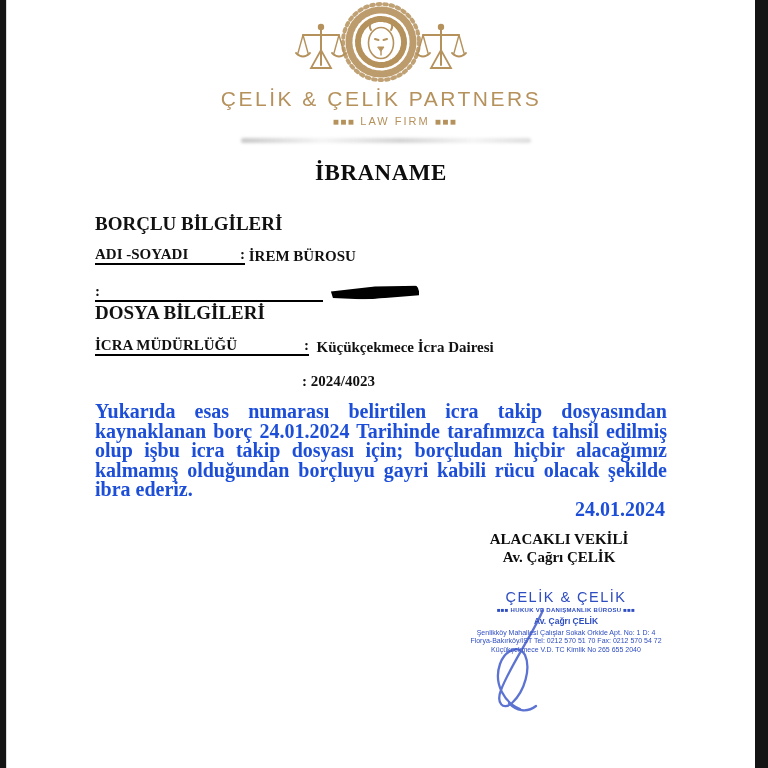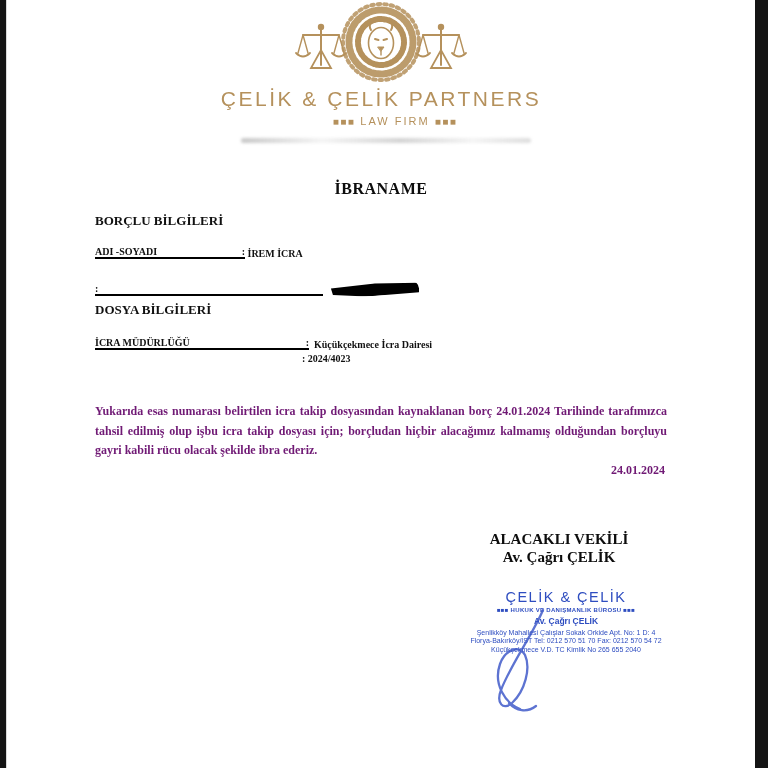--- a/index.html
+++ b/index.html
@@ -21,40 +21,40 @@
     font-size:11px;letter-spacing:2px;color:#b5915c;font-weight:400;padding-left:28px;
   }
   .lawfirm-row .sq{font-size:10px;letter-spacing:1.5px;}
   .smudge{
     position:absolute;top:138px;left:234px;width:290px;height:5px;
     background:linear-gradient(90deg,rgba(110,110,110,.38),rgba(170,170,170,.12) 28%,rgba(120,120,120,.32) 55%,rgba(150,150,150,.10) 80%,rgba(120,120,120,.25));
     filter:blur(1.6px);border-radius:3px;
   }
   
   .doc-title{
-    position:absolute;top:180px;left:0;width:100%;text-align:center;
-    font-size:16px;font-weight:700;letter-spacing:.5px;color:#0d0d0d;
+    position:absolute;top:160px;left:0;width:100%;text-align:center;
+    font-size:23px;font-weight:700;letter-spacing:.5px;color:#0d0d0d;
   }
-  .heading{position:absolute;left:88px;font-size:13px;font-weight:700;}
-  .field-line{position:absolute;left:88px;font-size:10px;font-weight:700;white-space:nowrap;}
+  .heading{position:absolute;left:88px;font-size:19px;font-weight:700;}
+  .field-line{position:absolute;left:88px;font-size:15px;font-weight:700;white-space:nowrap;}
   .ul-label{
     display:inline-flex;justify-content:space-between;box-sizing:border-box;
     border-bottom:2px solid #000;vertical-align:bottom;
   }
   .ul-label span{white-space:pre;}
   .field-value{white-space:pre;}
   .redaction{
     display:inline-block;vertical-align:middle;position:relative;
     width:88px;height:13px;margin-left:8px;margin-top:-4px;background:#000;
     border-radius:2px 7px 3px 5px;transform:rotate(-2.5deg);
     clip-path:polygon(0 28%,50% 4%,100% 12%,100% 86%,40% 100%,2% 78%);
   }
   .body-par{
     position:absolute;top:402px;left:88px;width:572px;
-    font-size:12px;line-height:19.5px;font-weight:700;text-align:justify;color:#701a75;
+    font-size:20px;line-height:19.5px;font-weight:700;text-align:justify;color:#1d4ed8;
   }
   .body-date{text-align:right;padding-right:2px;}
   .sig-block{
     position:absolute;top:530px;left:440px;width:224px;text-align:center;
     font-size:15px;font-weight:700;line-height:18px;color:#0d0d0d;
   }
   
   .stamp{
     position:absolute;top:588px;left:446px;width:226px;
     color:#2e4dc0;filter:blur(.35px);
@@ -121,38 +121,38 @@
     <div class="smudge"></div>
 
     <div class="doc-title">İBRANAME</div>
 
     <div class="heading" style="top:213px;">BORÇLU BİLGİLERİ</div>
 
     <div class="field-line" style="top:246px;">
       <span class="ul-label" style="width:150px;">
         <span>ADI -SOYADI</span>
           <span>:</span>
-      </span><span class="field-value"> İREM İCRA</span>
+      </span><span class="field-value"> İREM BÜROSU</span>
     </div>
 
     <div class="field-line" style="top:283px;">
       <span class="ul-label" style="width:228px;">
           <span>:</span>
       </span><span class="redaction"></span>
     </div>
 
     <div class="heading" style="top:302px;">DOSYA BİLGİLERİ</div>
 
     <div class="field-line" style="top:337px;">
       <span class="ul-label" style="width:214px;">
         <span>İCRA MÜDÜRLÜĞÜ</span>
           <span>:</span>
       </span><span class="field-value">  Küçükçekmece İcra Dairesi</span>
     </div>
-    <div class="field-line" style="top:353px;left:295px;">: 2024/4023</div>
+    <div class="field-line" style="top:373px;left:295px;">: 2024/4023</div>
 
     <div class="body-par">
       <span>Yukarıda esas numarası belirtilen icra takip dosyasından kaynaklanan borç 24.01.2024 Tarihinde tarafımızca tahsil edilmiş olup işbu icra takip dosyası için; borçludan hiçbir alacağımız kalmamış olduğundan borçluyu gayri kabili rücu olacak şekilde ibra ederiz.</span>
       <div class="body-date">24.01.2024</div>
     </div>
 
     <div class="sig-block">
       <div>ALACAKLI VEKİLİ</div>
       <div>Av. Çağrı ÇELİK</div>
     </div>

